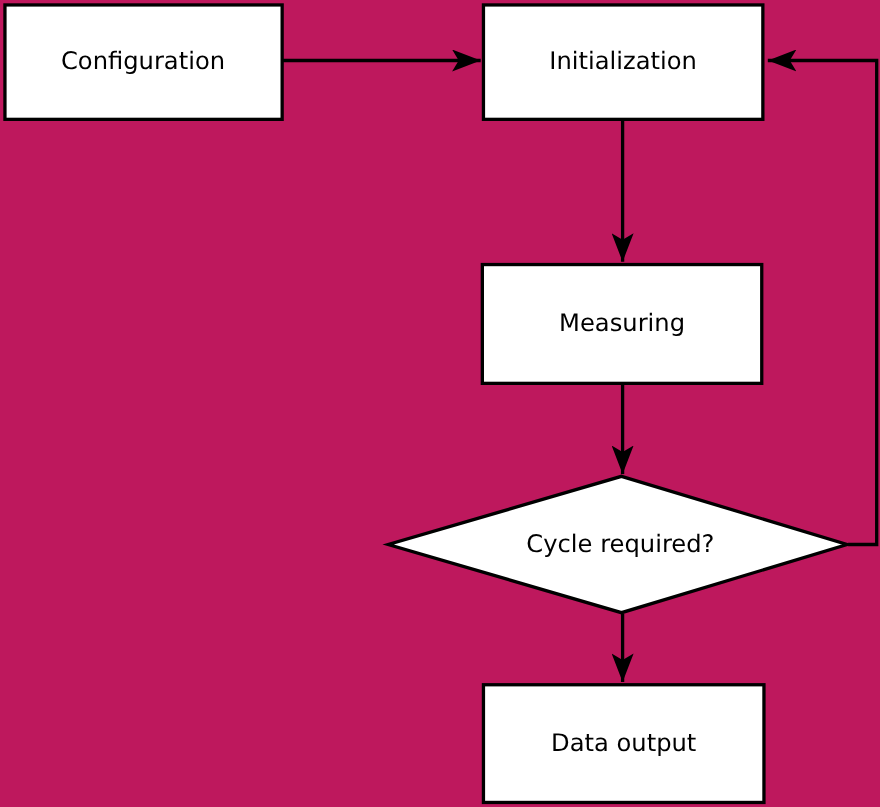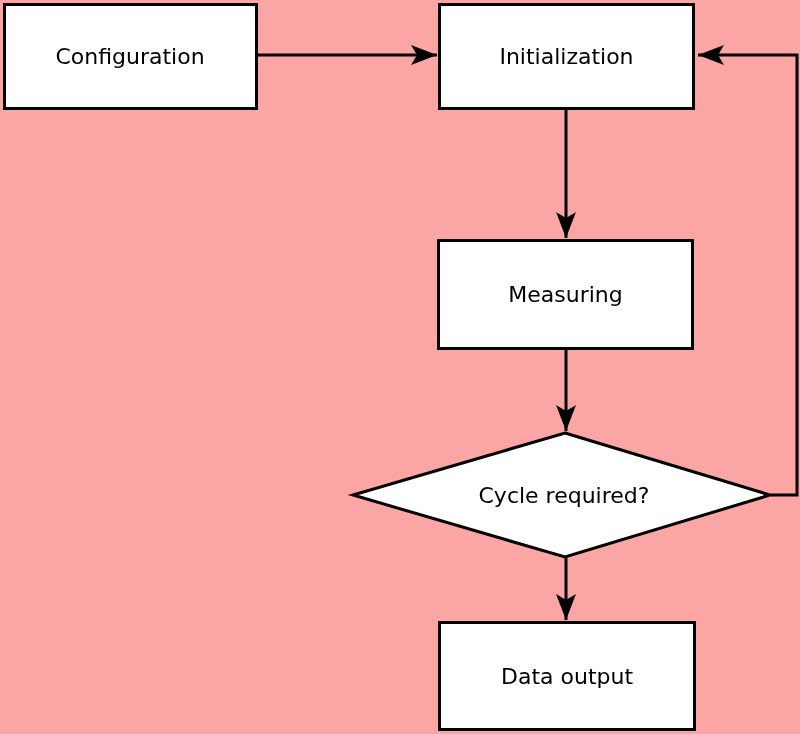--- a/index.html
+++ b/index.html
@@ -4,21 +4,21 @@
 <style>
   html, body {
     margin: 0;
     padding: 0;
     background: #ffffff;
   }
   .stage {
     position: relative;
     width: 800px;
     height: 734px;
-    background: #fca5a5;
+    background: #be185d;
     overflow: hidden;
   }
   svg {
     display: block;
   }
   .node-shape {
     fill: #ffffff;
     stroke-width: 3px;
     stroke-linejoin: miter;
   }

